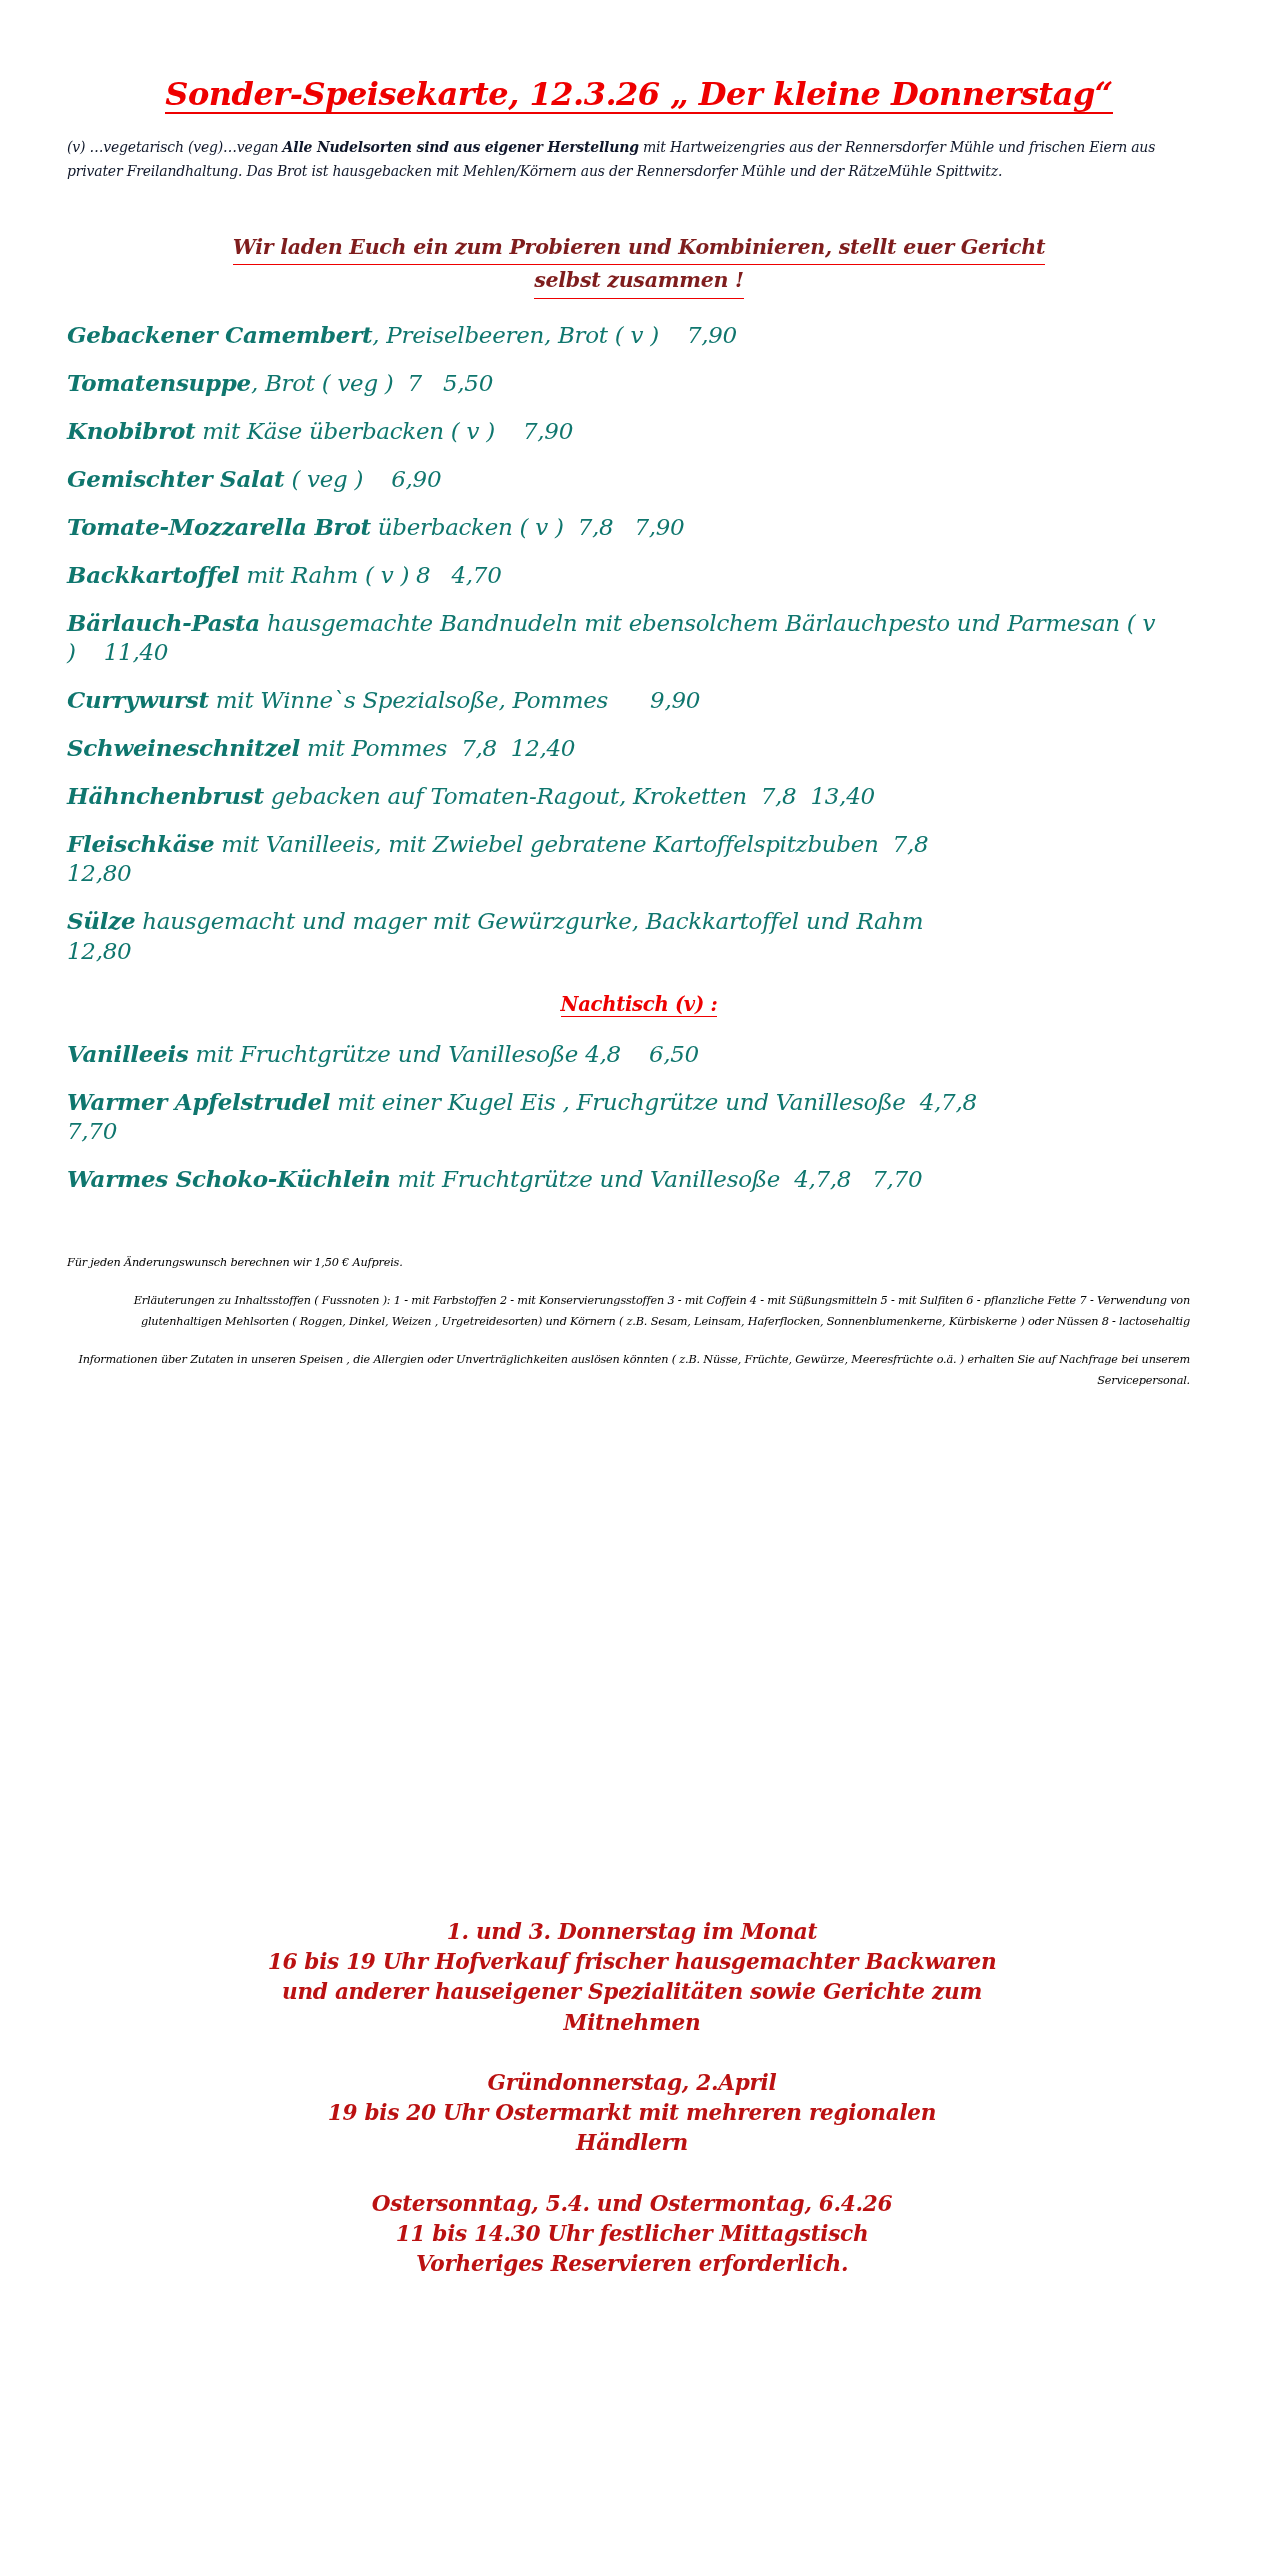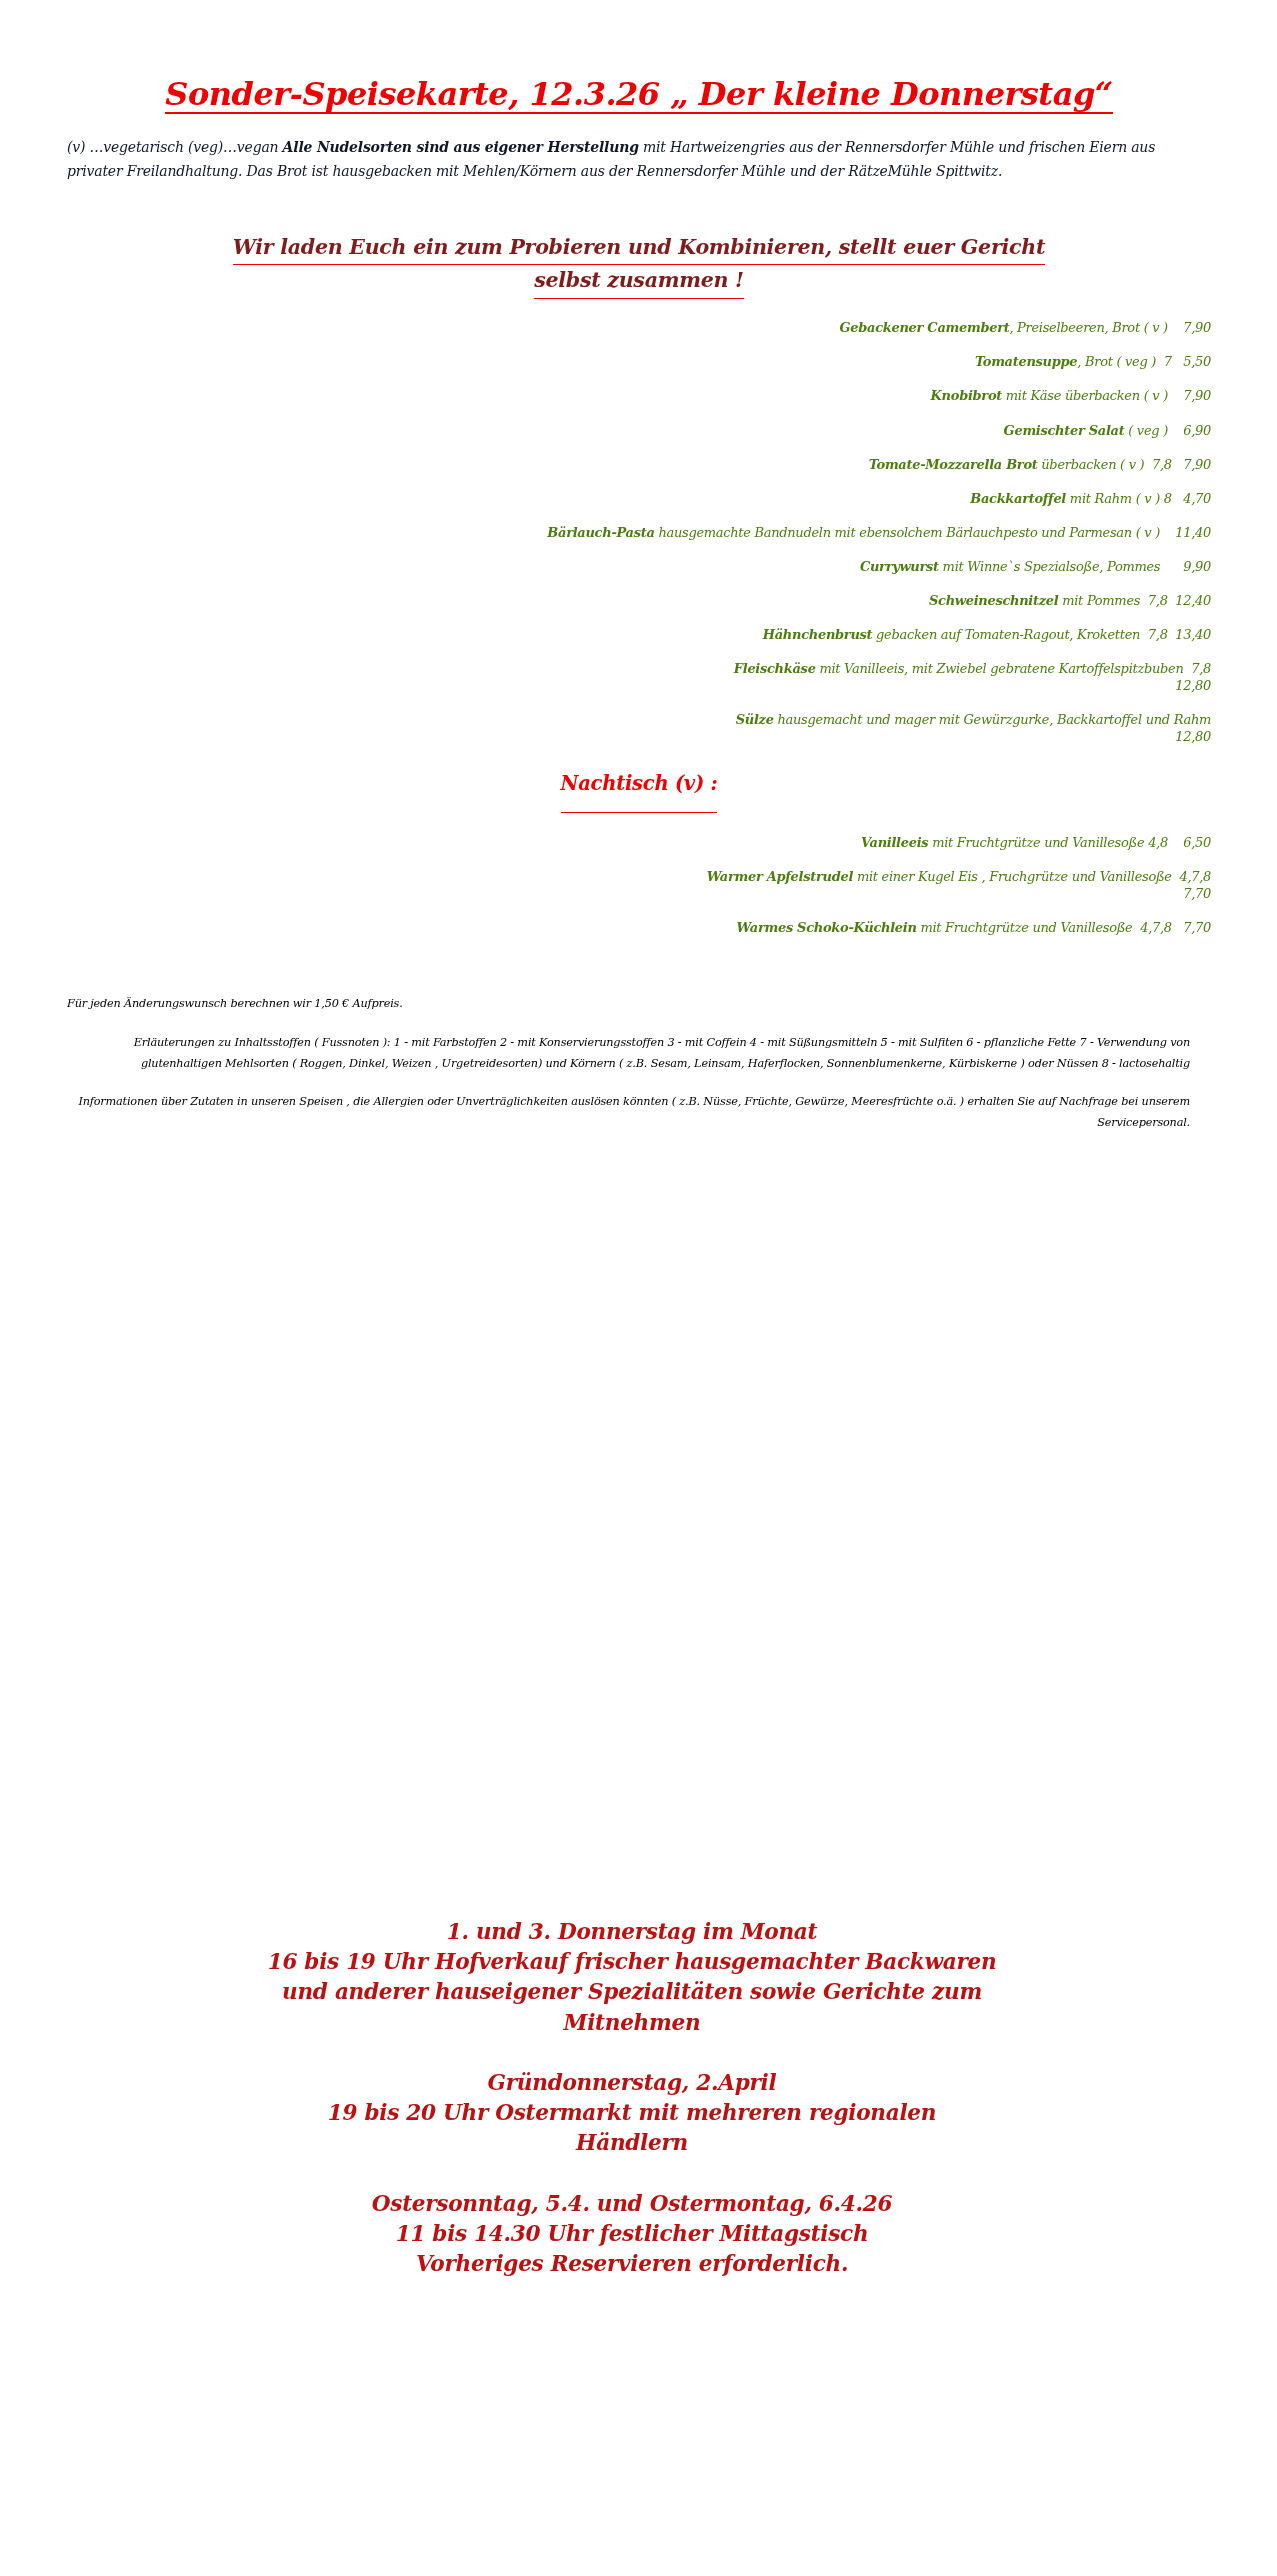--- a/index.html
+++ b/index.html
@@ -74,28 +74,28 @@
     border-bottom: 1.5px solid #ee0000;
     display: inline-block;
     padding-bottom: 1px;
   }
 
   
   .menu-list {
     margin-top: 21.6px;
   }
   .menu-item {
-    text-align: right;
-    font-size: 13px;
+    text-align: left;
+    font-size: 23px;
     line-height: 1.28;
     margin-bottom: 17.5px;
     font-style: italic;
     font-family: "DejaVu Serif", serif;
     letter-spacing: -0.3px;
-    color: #4d7c0f;
+    color: #0f766e;
   }
   .menu-item .name {
     font-weight: bold;
   }
   .menu-item .desc {
     font-weight: normal;
   }
   .menu-item .price {
     font-weight: normal;
   }
@@ -108,21 +108,21 @@
     text-align: center;
     margin: 27px 0 20.6px 0;
   }
   .section-heading span {
     color: #ee0000;
     font-size: 19.6px;
     font-weight: bold;
     font-style: italic;
     font-family: "DejaVu Serif", serif;
     border-bottom: 1.5px solid #ee0000;
-    padding-bottom: 17px;
+    padding-bottom: 0;
     display: inline-block;
     letter-spacing: -0.3px;
   }
 
   
   .fineprint-block {
     margin-top: 57px;
     max-width: 1123px;
   }
   .fineprint {

